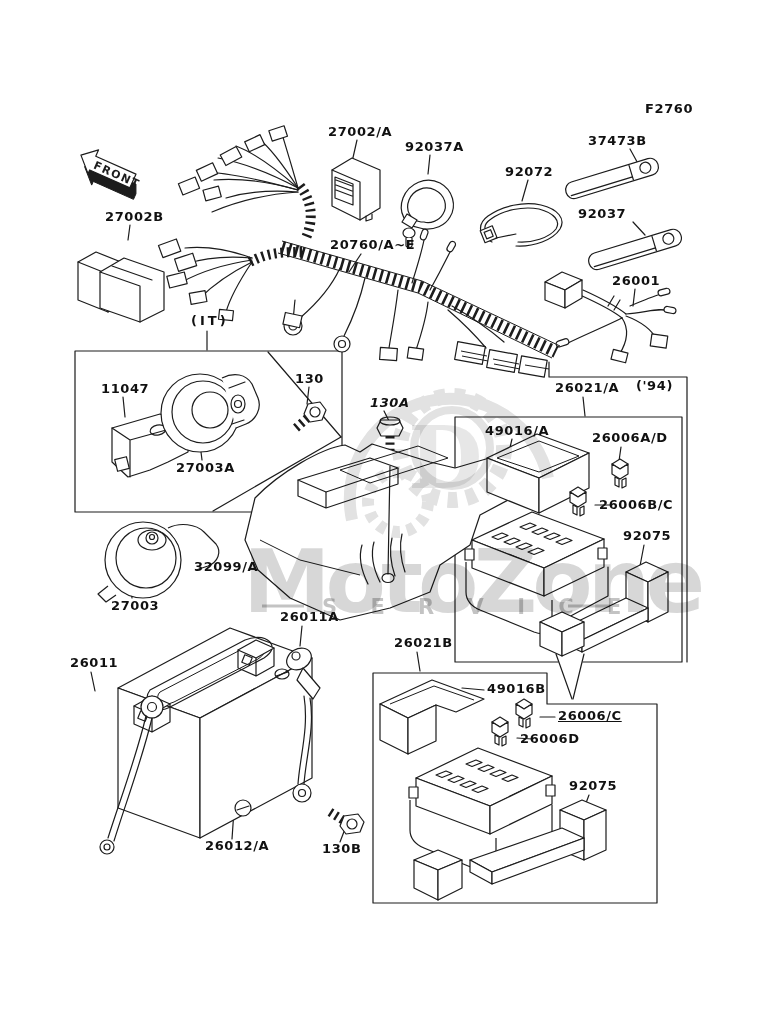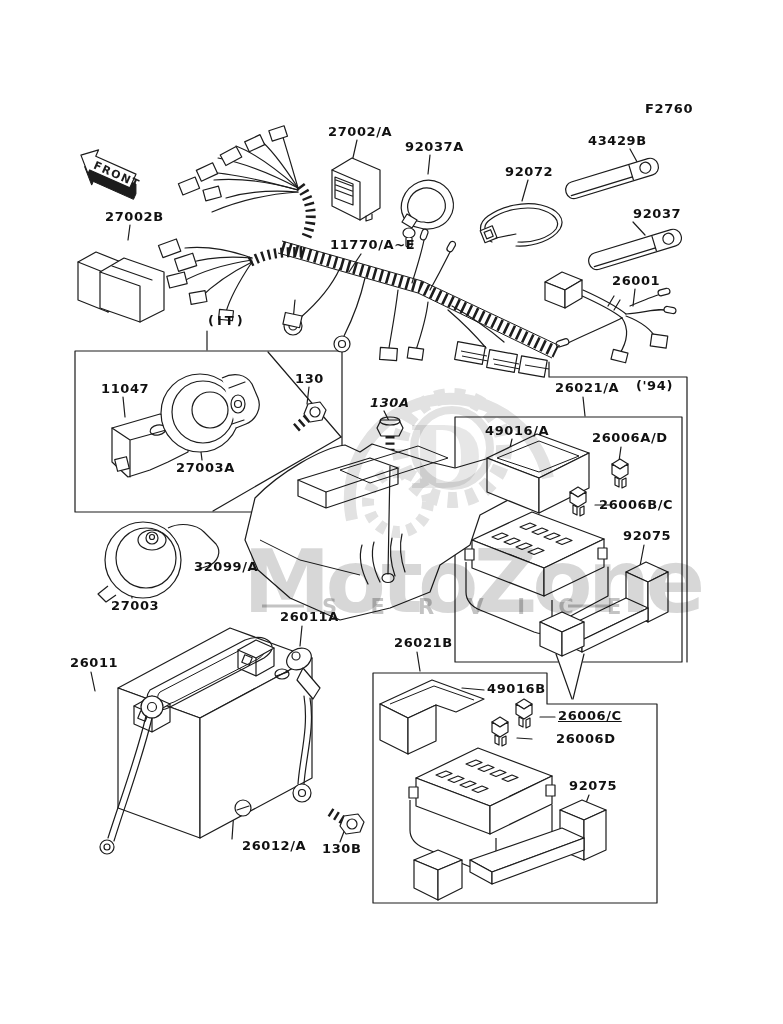--- a/index.html
+++ b/index.html
@@ -1,21 +1,21 @@
 <!DOCTYPE html>
 <html><head>
 <meta charset="utf-8">
 <style>
   html,body{margin:0;padding:0;background:#fff;}
   .stage{position:relative;width:783px;height:1024px;background:#fff;overflow:hidden;
          font-family:"DejaVu Sans",sans-serif;}
   svg{position:absolute;left:0;top:0;}
   .plabel{position:absolute;font:bold 13px "DejaVu Sans",sans-serif;letter-spacing:.6px;
           color:#111;white-space:nowrap;}
-  .wide{letter-spacing:3px;margin-left:17px;}
+  .wide{letter-spacing:3px;}
   path,rect,line,polyline,polygon,circle,ellipse{vector-effect:non-scaling-stroke;}
   .ln{stroke:#1c1c1c;stroke-width:1.2;fill:none;stroke-linejoin:round;stroke-linecap:round;}
   .wf{stroke:#1c1c1c;stroke-width:1.2;fill:#fff;stroke-linejoin:round;}
   .coil{stroke:#1c1c1c;fill:none;stroke-width:12;stroke-dasharray:2.6 4.2;}
   .coil2{stroke:#1c1c1c;fill:none;stroke-width:10;stroke-dasharray:2.4 4;}
   .thin{stroke:#1c1c1c;stroke-width:1;fill:none;}
 </style>
 </head>
 <body>
 
@@ -397,40 +397,40 @@
       <line x1="568" y1="606" x2="610" y2="606"></line>
     </g>
     <text x="322" y="614" style="font:bold 21px 'DejaVu Sans',sans-serif;letter-spacing:13px;fill:#000;fill-opacity:0.25;">S E R V I C E</text>
   </g>
 </svg>
 
   <div class="plabel" style="left:645px;top:101px;">F2760</div>
   <div class="plabel" style="left:328px;top:124px;">27002/A</div>
   <div class="plabel" style="left:405px;top:139px;">92037A</div>
   <div class="plabel" style="left:505px;top:164px;">92072</div>
-  <div class="plabel" style="left:588px;top:133px;">43429B</div>
-  <div class="plabel" style="left:633px;top:206px;">92037</div>
+  <div class="plabel" style="left:588px;top:133px;">37473B</div>
+  <div class="plabel" style="left:578px;top:206px;">92037</div>
   <div class="plabel" style="left:612px;top:273px;">26001</div>
-  <div class="plabel" style="left:330px;top:237px;">11770/A~E</div>
+  <div class="plabel" style="left:330px;top:237px;">20760/A~E</div>
   <div class="plabel" style="left:105px;top:209px;">27002B</div>
   <div class="plabel wide" style="left:191px;top:313px;">(IT)</div>
   <div class="plabel" style="left:101px;top:381px;">11047</div>
   <div class="plabel" style="left:295px;top:371px;">130</div>
   <div class="plabel" style="left:176px;top:460px;">27003A</div>
   <div class="plabel" style="left:370px;top:395px;font-style:italic;">130A</div>
   <div class="plabel" style="left:194px;top:559px;text-align:center;">32099/A</div>
   <div class="plabel" style="left:111px;top:598px;text-align:center;">27003</div>
   <div class="plabel" style="left:555px;top:380px;text-align:center;">26021/A</div>
   <div class="plabel" style="left:636px;top:378px;">('94)</div>
   <div class="plabel" style="left:485px;top:423px;">49016/A</div>
   <div class="plabel" style="left:592px;top:430px;">26006A/D</div>
   <div class="plabel" style="left:599px;top:497px;">26006B/C</div>
   <div class="plabel" style="left:623px;top:528px;">92075</div>
   <div class="plabel" style="left:280px;top:609px;">26011A</div>
   <div class="plabel" style="left:394px;top:635px;">26021B</div>
   <div class="plabel" style="left:487px;top:681px;">49016B</div>
   <div class="plabel" style="left:558px;top:708px;text-decoration:underline;">26006/C</div>
-  <div class="plabel" style="left:556px;top:731px;">26006D</div>
+  <div class="plabel" style="left:520px;top:731px;">26006D</div>
   <div class="plabel" style="left:569px;top:778px;">92075</div>
   <div class="plabel" style="left:70px;top:655px;">26011</div>
-  <div class="plabel" style="left:205px;top:838px;margin-left:37px;">26012/A</div>
+  <div class="plabel" style="left:205px;top:838px;">26012/A</div>
   <div class="plabel" style="left:322px;top:841px;">130B</div>
 </div>
 
 </body></html>

